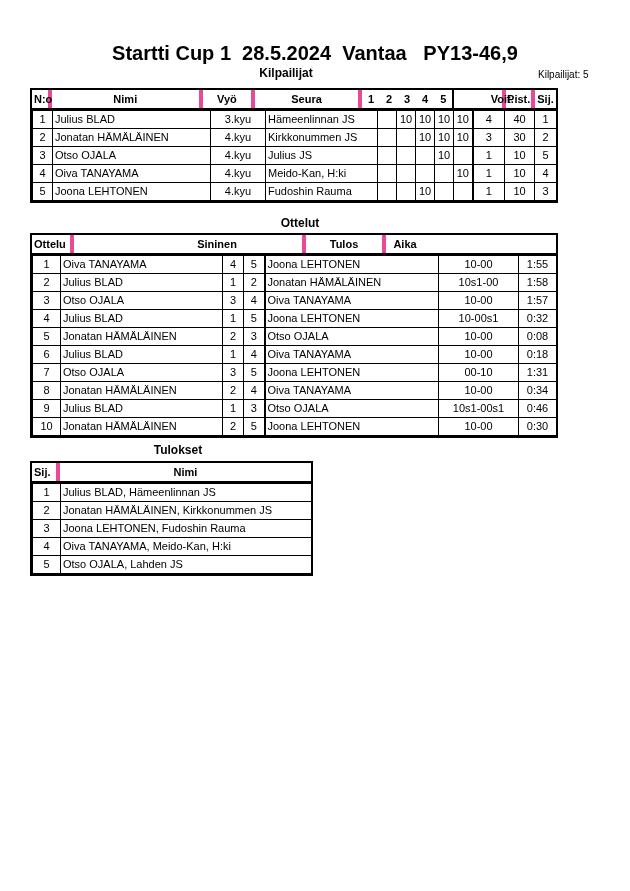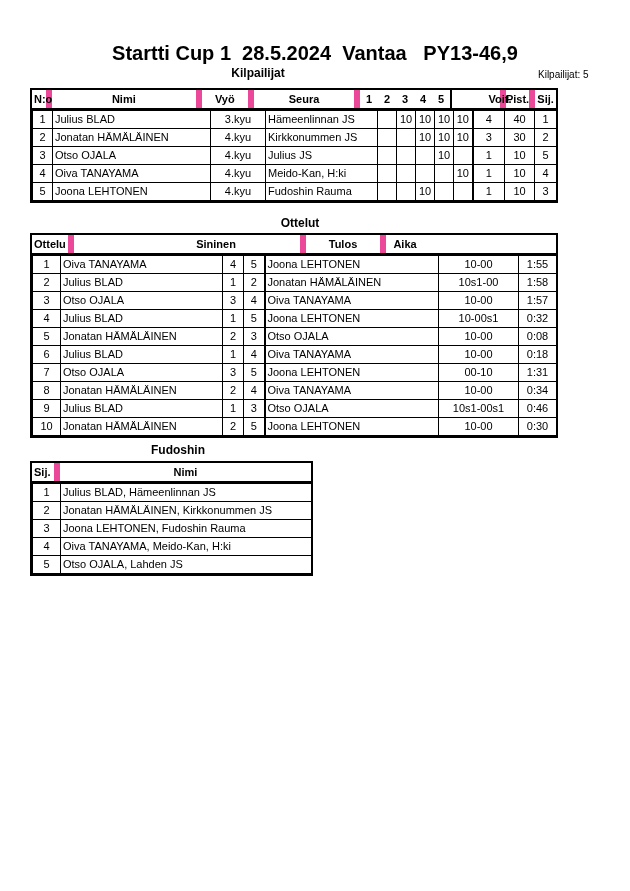--- a/index.html
+++ b/index.html
@@ -7,39 +7,39 @@
     width:630px; height:891px; background:#ffffff; position:relative;
     font-family:"Liberation Sans", sans-serif; color:#000;
   }
   .title {
     position:absolute; top:42px; left:0; width:630px; text-align:center;
     font-size:20px; font-weight:bold; white-space:pre; letter-spacing:0px;
   }
   .subtitle {
     position:absolute; font-size:12px; font-weight:bold; text-align:center; white-space:pre;
   }
-  #sub-kilpailijat { top:66px; left:0; width:516px; }
+  #sub-kilpailijat { top:66px; left:0; width:516px;padding-left:28px; }
   #sub-ottelut    { top:216px; left:0; width:600px; }
   #sub-tulokset   { top:443px; left:0; width:356px; }
   .count {
     position:absolute; top:69px; left:538px; font-size:10px; white-space:pre;
   }
   .tbl {
     position:absolute; left:30px; border:2px solid #000; background:#fff; box-sizing:border-box;
   }
   .thead {
     display:flex; height:18px; border-bottom:2px solid #000; align-items:stretch;
     font-weight:bold; font-size:11px;
   }
   .th {
     box-sizing:border-box; display:flex; align-items:center; justify-content:center;
     white-space:pre; overflow:visible;
   }
   .th.thl { justify-content:flex-start; padding-left:2px; }
-  .th.bR  { border-right:6px solid #ec4899; }
+  .th.bR  { border-right:4px solid #ec4899; }
   .th.bL2 { border-left:2px solid #000;padding-left:48px; }
   table.bt { border-collapse:collapse; table-layout:fixed; }
   table.bt td {
     border:1px solid #000; height:17px; font-size:11px; line-height:17px;
     padding:0 2px; white-space:nowrap; overflow:hidden; vertical-align:middle;
   }
   td.c { text-align:center; }
   td.l { text-align:left; padding-left:6px; }
   td.bL2 { border-left:2px solid #000 !important; }
 </style>
@@ -265,21 +265,21 @@
             <td class="c">2</td>
             <td class="c">5</td>
             <td class="l bL2">Joona LEHTONEN</td>
             <td class="c">10-00</td>
             <td class="c">0:30</td>
           </tr>
         </tbody>
     </table>
   </div>
 
-  <div class="subtitle" id="sub-tulokset">Fudoshin</div>
+  <div class="subtitle" id="sub-tulokset">Tulokset</div>
 
   <div class="tbl" style="top:461px; width:283px;">
     <div class="thead">
       <div class="th thl bR" style="width:28px">Sij.</div>
       <div class="th" style="width:251px">Nimi</div>
     </div>
     <table class="bt" style="width:279px">
       <colgroup>
           <col style="width:28px">
           <col style="width:251px">

